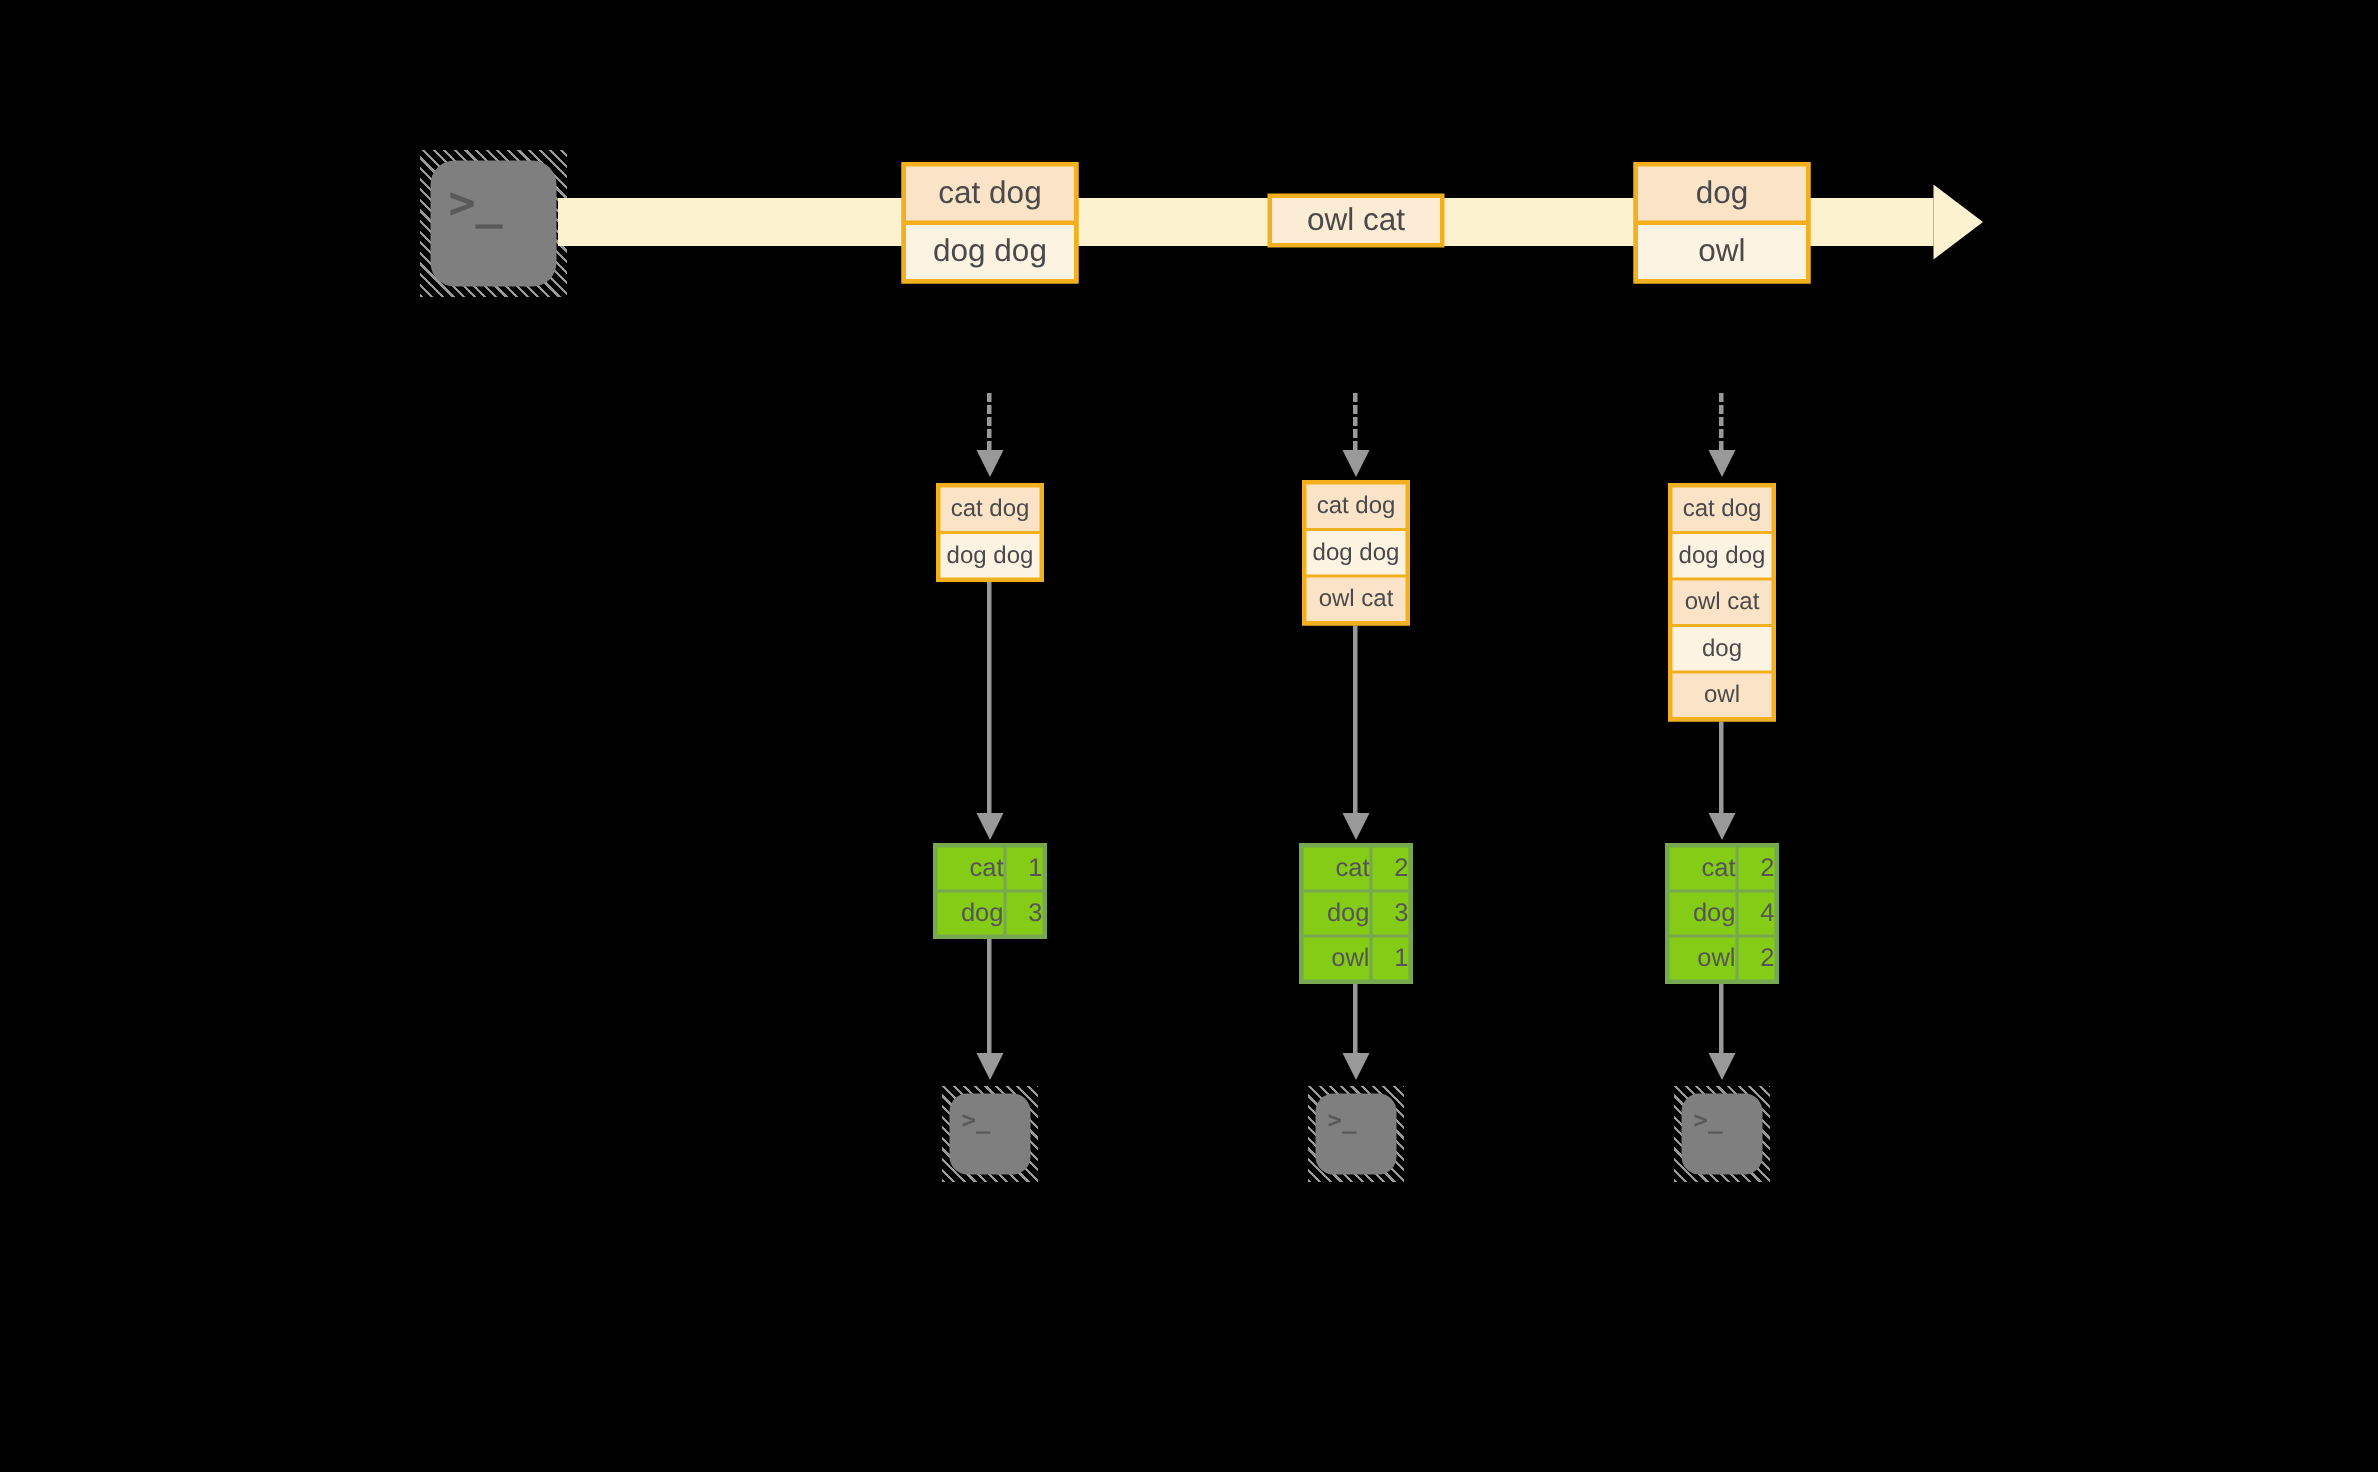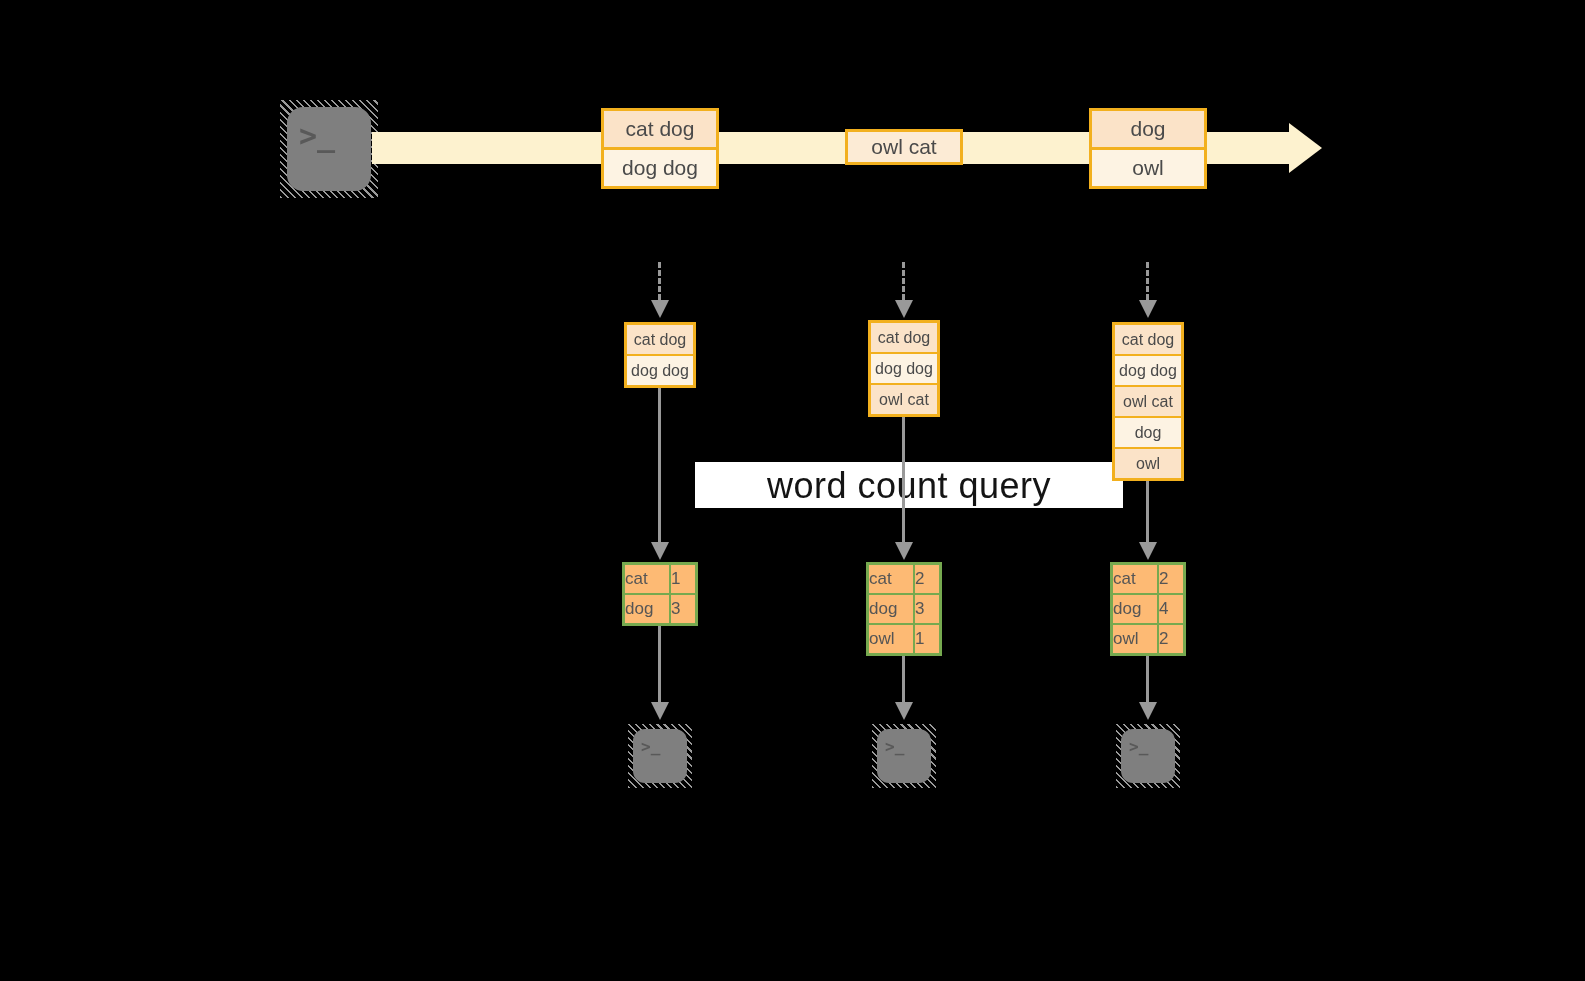--- a/index.html
+++ b/index.html
@@ -28,21 +28,21 @@
   .srow{background:#FBE3C8;text-align:center;color:#4a4a4a;height:29px;line-height:29px;font-size:16px;white-space:nowrap;}
   .srow.alt{background:#FDF3E3;}
 
   
   .vline{position:absolute;width:3px;background:#999;z-index:6;}
   .vdash{position:absolute;width:0;border-left:3px dashed #999;z-index:4;}
   .ahead{position:absolute;width:0;height:0;border-left:9px solid transparent;border-right:9px solid transparent;border-top:18px solid #999;z-index:6;}
 
   
   .ctable{position:absolute;display:grid;grid-template-columns:44px 24px;gap:2px;background:#76A94F;border:3px solid #76A94F;z-index:3;}
-  .ccell{background:#fdba74;height:28px;line-height:28px;text-align:left;font-size:17px;color:#555;}
+  .ccell{background:#84cc16;height:28px;line-height:28px;text-align:right;font-size:17px;color:#555;}
 
   
   .qband{position:absolute;left:695px;top:462px;width:428px;height:46px;background:#FFFFFF;z-index:5;text-align:center;}
   .qband span{font-size:36px;font-weight:300;color:#141414;line-height:47px;letter-spacing:0.5px;}
 </style>
 </head>
 <body>
 
 <div class="canvas">
 
@@ -131,17 +131,14 @@
     <div class="ccell">owl</div>
     <div class="ccell">2</div>
   </div>
   <div class="vline" style="left:1146px;top:656px;height:46px;"></div>
   <div class="ahead" style="left:1139px;top:702px;"></div>
   <div class="hatch" style="left:1116px;top:724px;width:64px;height:64px;"></div>
   <div class="term-body small" style="left:1121px;top:729px;width:54px;height:54px;">
     <span class="term-glyph" style="left:8px;top:8px;font-size:16px;">&gt;_</span>
   </div>
 
-  <div class="qband">
-    <span>word count query</span>
-  </div>
 
 </div>
 
 </body></html>

